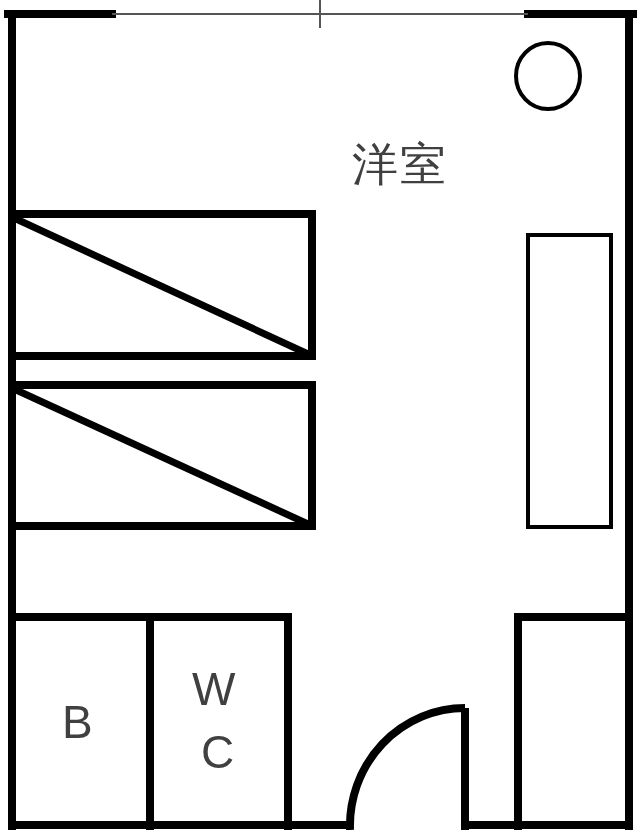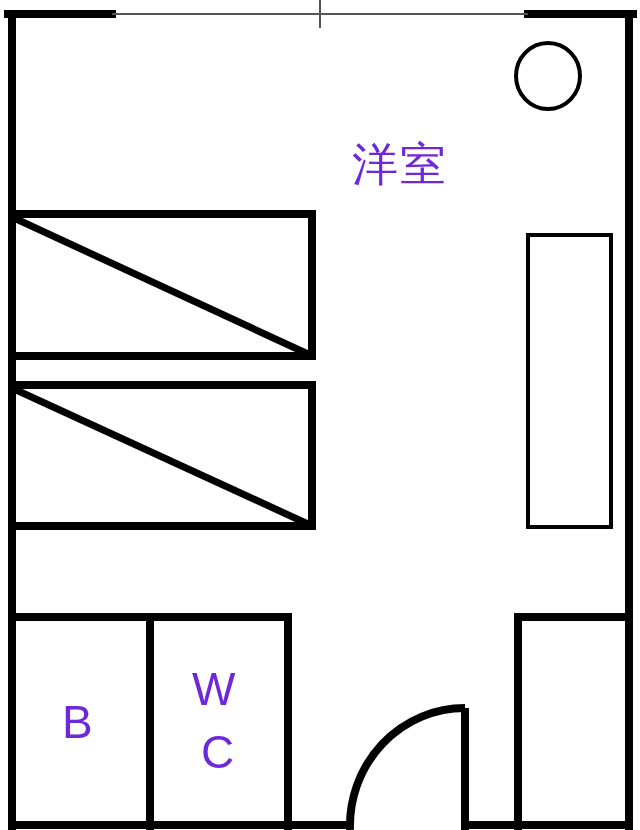--- a/index.html
+++ b/index.html
@@ -1,18 +1,18 @@
 <!DOCTYPE html>
 <html><head>
   <meta charset="utf-8">
   <style>
     html, body { margin: 0; padding: 0; background: #ffffff; }
     body { width: 640px; height: 830px; overflow: hidden; position: relative; }
     svg { display: block; position: absolute; left: 0; top: 0; }
-    .lbl { position: absolute; color: #6d28d9; white-space: nowrap; }
+    .lbl { position: absolute; color: #404040; white-space: nowrap; }
     .room-label { font-family: "DejaVu Sans", sans-serif; font-size: 46px; left: 352px; top: 134px; letter-spacing: 2px; }
     .b-label { font-family: "Liberation Sans", sans-serif; font-size: 46px; left: 62px; top: 695px; }
     .wc-w { font-family: "Liberation Sans", sans-serif; font-size: 46px; left: 192px; top: 662px; }
     .wc-c { font-family: "Liberation Sans", sans-serif; font-size: 46px; left: 201px; top: 725px; }
   </style>
 </head>
 <body>
 
 <svg width="640" height="830" viewBox="0 0 640 830">
 

